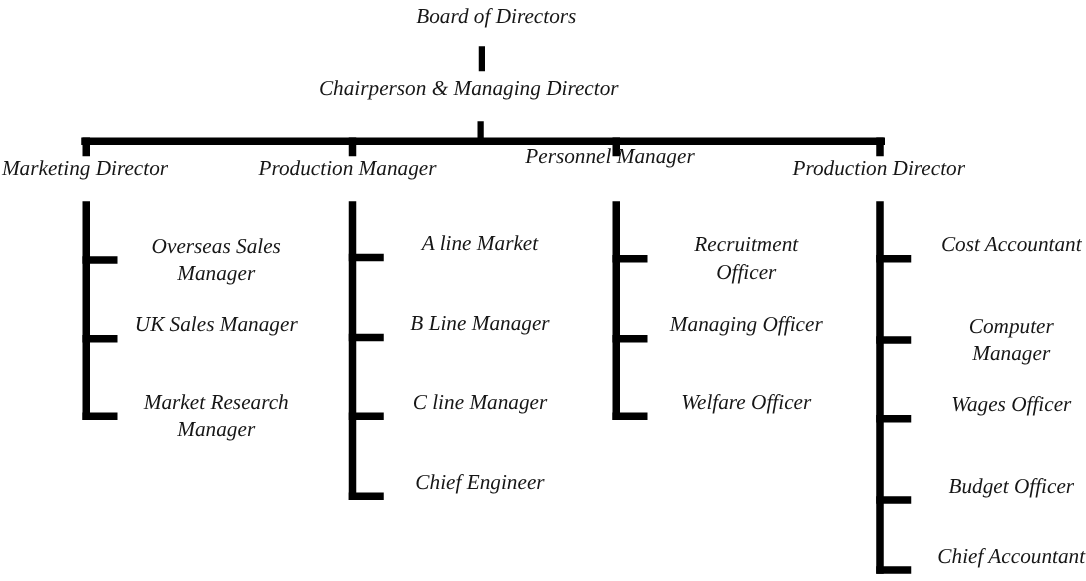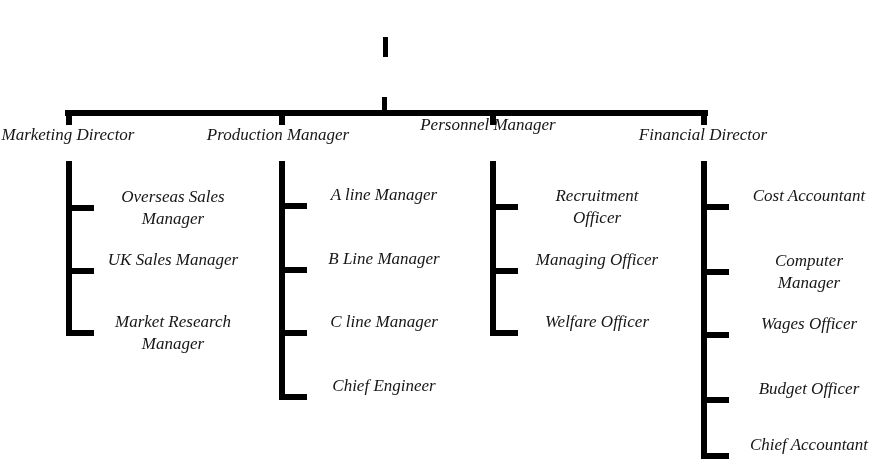--- a/index.html
+++ b/index.html
@@ -17,56 +17,58 @@
   .ln { position: absolute; background: #000000; }
   .t  { position: absolute; text-align: center; line-height: 21px; }
   .branch-label { line-height: 20px; }
   .item { line-height: 22px; height: 44px; white-space: pre-line; }
 </style>
 </head>
 <body>
 
 <div class="chart">
 
+  <div class="t" style="left:297px; top:2px; width:200px;">Board of Directors</div>
 
   <div class="ln" style="left:383px; top:37px; width:5px; height:20px;"></div>
 
+  <div class="t" style="left:225px; top:60px; width:300px;">Chairperson &amp; Managing Director</div>
 
   <div class="ln" style="left:382px; top:97px; width:5px; height:14px;"></div>
 
   <div class="ln" style="left:65px; top:110px; width:643px; height:6px;"></div>
 
   <div class="ln" style="left:66px;  top:110px; width:6px; height:15px;"></div>
   <div class="ln" style="left:279px; top:110px; width:6px; height:15px;"></div>
   <div class="ln" style="left:490px; top:110px; width:6px; height:15px;"></div>
   <div class="ln" style="left:701px; top:110px; width:6px; height:15px;"></div>
 
   <div class="t branch-label" style="left:-17px; top:125px; width:170px;">Marketing Director</div>
   <div class="t branch-label" style="left:193px; top:125px; width:170px;">Production Manager</div>
   <div class="t branch-label" style="left:403px; top:115px; width:170px;">Personnel Manager</div>
-  <div class="t branch-label" style="left:618px; top:125px; width:170px;">Financial Director</div>
+  <div class="t branch-label" style="left:618px; top:125px; width:170px;">Production Director</div>
 
   <div class="ln" style="left:66px; top:161px; width:6px; height:175px;"></div>
   <div class="ln" style="left:66px; top:205px; width:28px; height:6px;"></div>
   <div class="ln" style="left:66px; top:268px; width:28px; height:6px;"></div>
   <div class="ln" style="left:66px; top:330px; width:28px; height:6px;"></div>
 
   <div class="t item" style="left:83px; top:186px; width:180px;">Overseas Sales
 Manager</div>
   <div class="t item" style="left:83px; top:249px; width:180px;text-align:center;">UK Sales Manager</div>
   <div class="t item" style="left:83px; top:311px; width:180px;">Market Research
 Manager</div>
 
   <div class="ln" style="left:279px; top:161px; width:6px; height:239px;"></div>
   <div class="ln" style="left:279px; top:203px; width:28px; height:6px;"></div>
   <div class="ln" style="left:279px; top:267px; width:28px; height:6px;"></div>
   <div class="ln" style="left:279px; top:330px; width:28px; height:6px;"></div>
   <div class="ln" style="left:279px; top:394px; width:28px; height:6px;"></div>
 
-  <div class="t item" style="left:294px; top:184px; width:180px;">A line Manager</div>
+  <div class="t item" style="left:294px; top:184px; width:180px;">A line Market</div>
   <div class="t item" style="left:294px; top:248px; width:180px;">B Line Manager</div>
   <div class="t item" style="left:294px; top:311px; width:180px;">C line Manager</div>
   <div class="t item" style="left:294px; top:375px; width:180px;">Chief Engineer</div>
 
   <div class="ln" style="left:490px; top:161px; width:6px; height:175px;"></div>
   <div class="ln" style="left:490px; top:204px; width:28px; height:6px;"></div>
   <div class="ln" style="left:490px; top:268px; width:28px; height:6px;"></div>
   <div class="ln" style="left:490px; top:330px; width:28px; height:6px;"></div>
 
   <div class="t item" style="left:507px; top:185px; width:180px;">Recruitment

